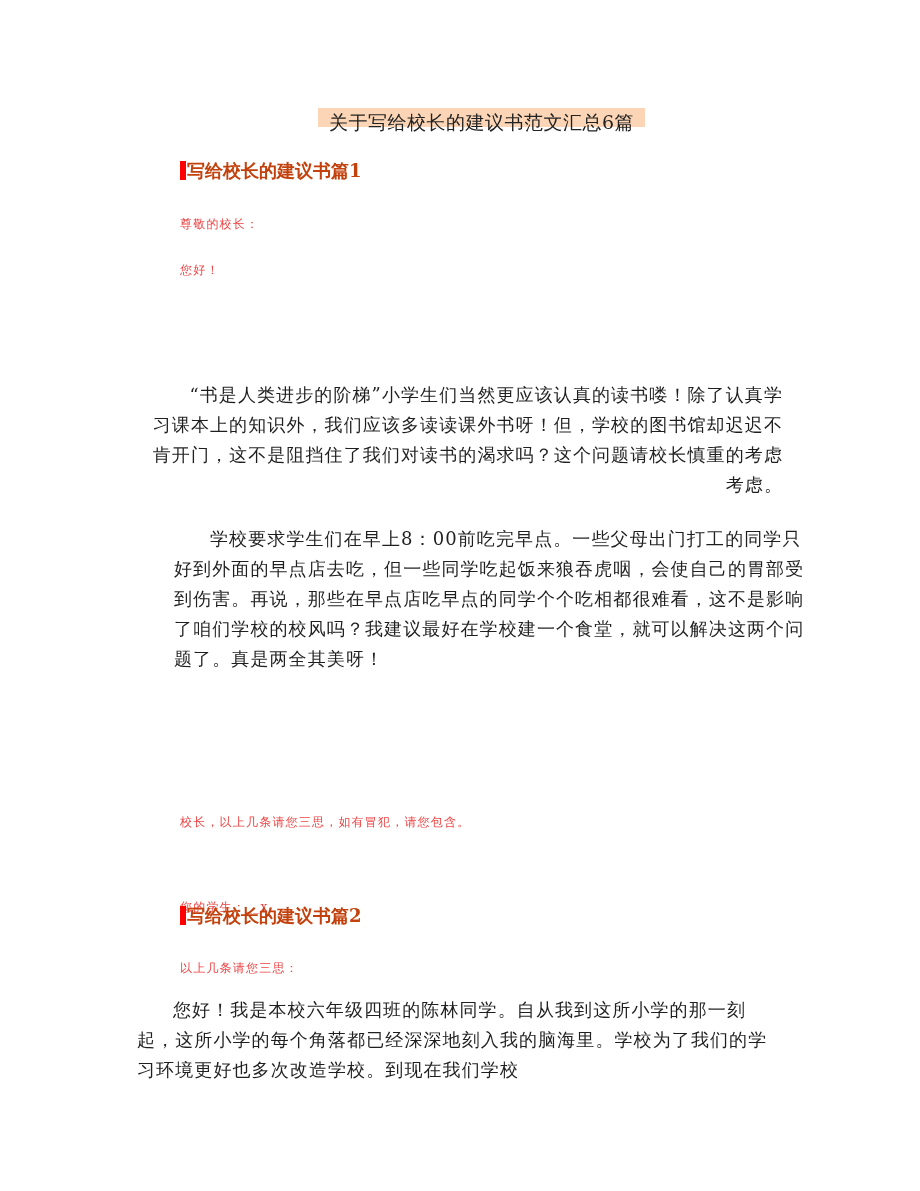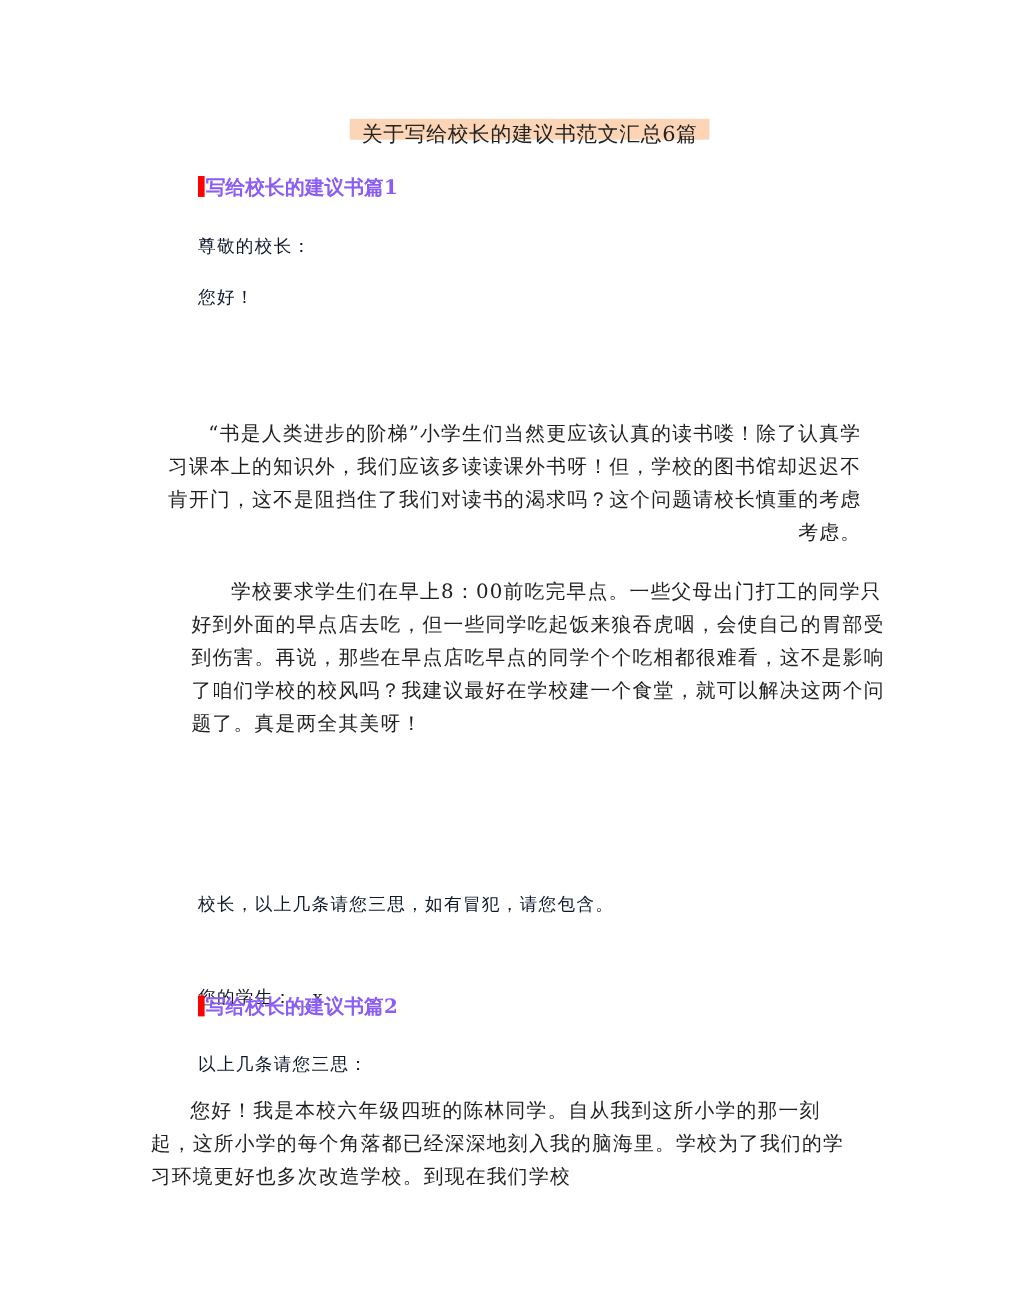--- a/index.html
+++ b/index.html
@@ -3,27 +3,27 @@
 <meta charset="utf-8">
 <style>
   html, body { margin: 0; padding: 0; background: #ffffff; }
   body { width: 920px; height: 1191px; position: relative; overflow: hidden;
          font-family: "DejaVu Serif", "Liberation Serif", serif; color: #1a1a1a; }
   .page { position: absolute; left: 0; top: 0; width: 920px; height: 1191px; }
   .doc-title { position: absolute; left: 318px; top: 108px; height: 19px; width: 327px;
                background: #fbd5b5; font-size: 19px; line-height: 29px; letter-spacing: 0.5px;
                text-align: center; white-space: nowrap; color: #222; }
   .section-heading { position: absolute; left: 180px; font-size: 18px; font-weight: bold;
-                     line-height: 22px; white-space: nowrap; color: #8b5cf6; }
+                     line-height: 22px; white-space: nowrap; color: #c2410c; }
   .section-heading .bar { display: inline-block; width: 6px; height: 19px; background: #ff0000;
                           vertical-align: -3px; margin-right: 1px; }
   .para { position: absolute; left: 137px; width: 646px; font-size: 18px; line-height: 30px;
           letter-spacing: 1.1px; text-indent: 36px; margin: 0; color: #1f1f1f; }
-  .line { position: absolute; left: 180px; font-size: 16px; line-height: 22px; letter-spacing: 1.2px;
-          white-space: nowrap; color: #0f172a; }
+  .line { position: absolute; left: 180px; font-size: 12px; line-height: 22px; letter-spacing: 1.2px;
+          white-space: nowrap; color: #ef4444; }
 </style>
 </head>
 <body>
 
 <div class="page">
 
   <div class="doc-title">关于写给校长的建议书范文汇总6篇</div>
 
   <div class="section-heading" style="top:160px;"><span class="bar"></span><span>写给校长的建议书篇1</span></div>
 

